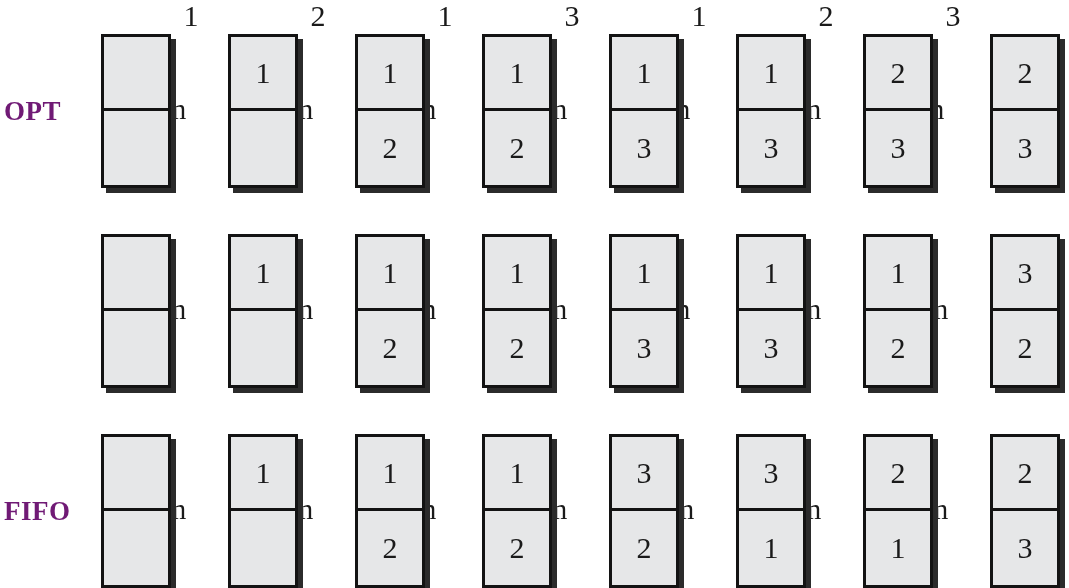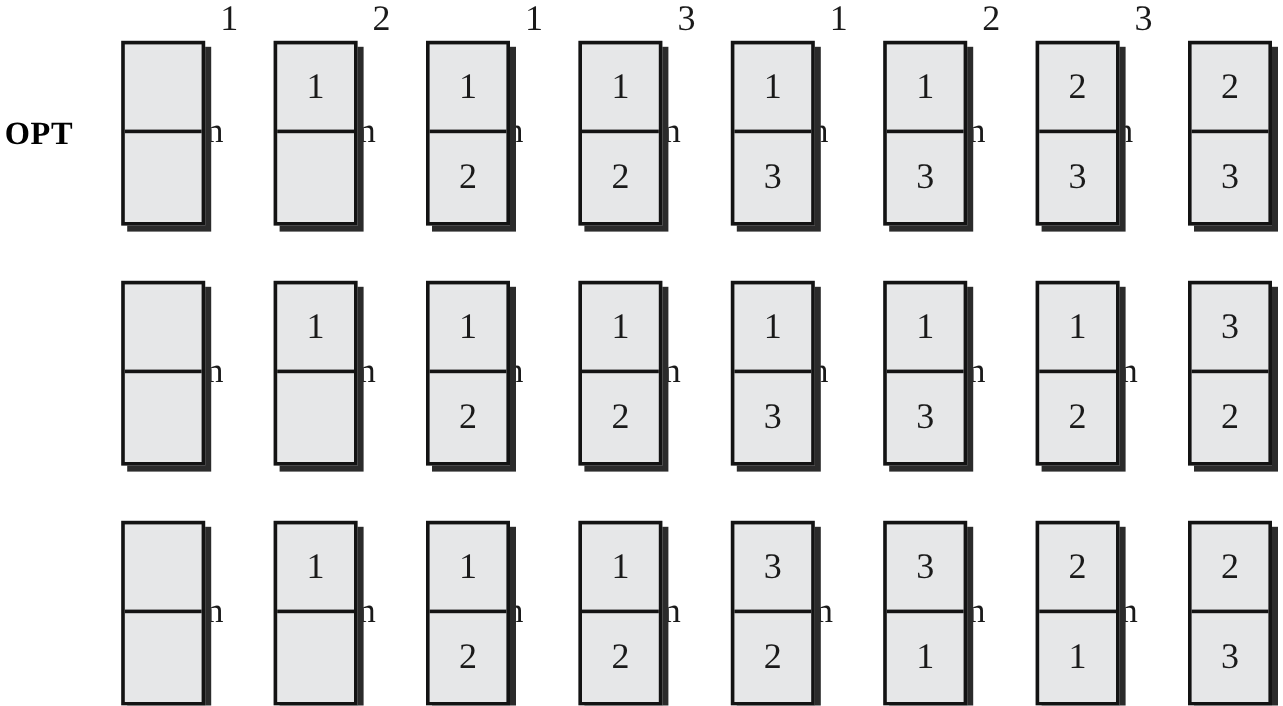--- a/index.html
+++ b/index.html
@@ -61,21 +61,21 @@
     height: 154px;
     display: flex;
     align-items: center;
     justify-content: flex-start;
     padding-left: 4px;
     box-sizing: border-box;
     font-family: "Liberation Serif", "DejaVu Serif", serif;
     font-weight: bold;
     font-size: 27px;
     letter-spacing: 0.5px;
-    color: #000000;
+    color: #701a75;
   }
 
   
   .frame-box {
     position: absolute;
     top: 0;
     width: 70px;
     height: 154px;
     box-sizing: border-box;
     border: 3px solid #131313;
@@ -203,20 +203,21 @@
       <div class="frame-box" style="left: 863px;">
         <div class="frame-cell top">1</div>
         <div class="frame-cell bottom">2</div>
       </div>
       <div class="frame-box" style="left: 990px;">
         <div class="frame-cell top">3</div>
         <div class="frame-cell bottom">2</div>
       </div>
     </div>
   <div class="algo-row r2">
+      <div class="algo-label">FIFO</div>
       <div class="hm" style="left: 155px;">m</div>
       <div class="hm" style="left: 282px;">m</div>
       <div class="hm" style="left: 409px;">h</div>
       <div class="hm" style="left: 536px;">m</div>
       <div class="hm" style="left: 663px;">m</div>
       <div class="hm" style="left: 790px;">m</div>
       <div class="hm" style="left: 917px;">m</div>
       <div class="frame-box" style="left: 101px;">
         <div class="frame-cell top"></div>
         <div class="frame-cell bottom"></div>

